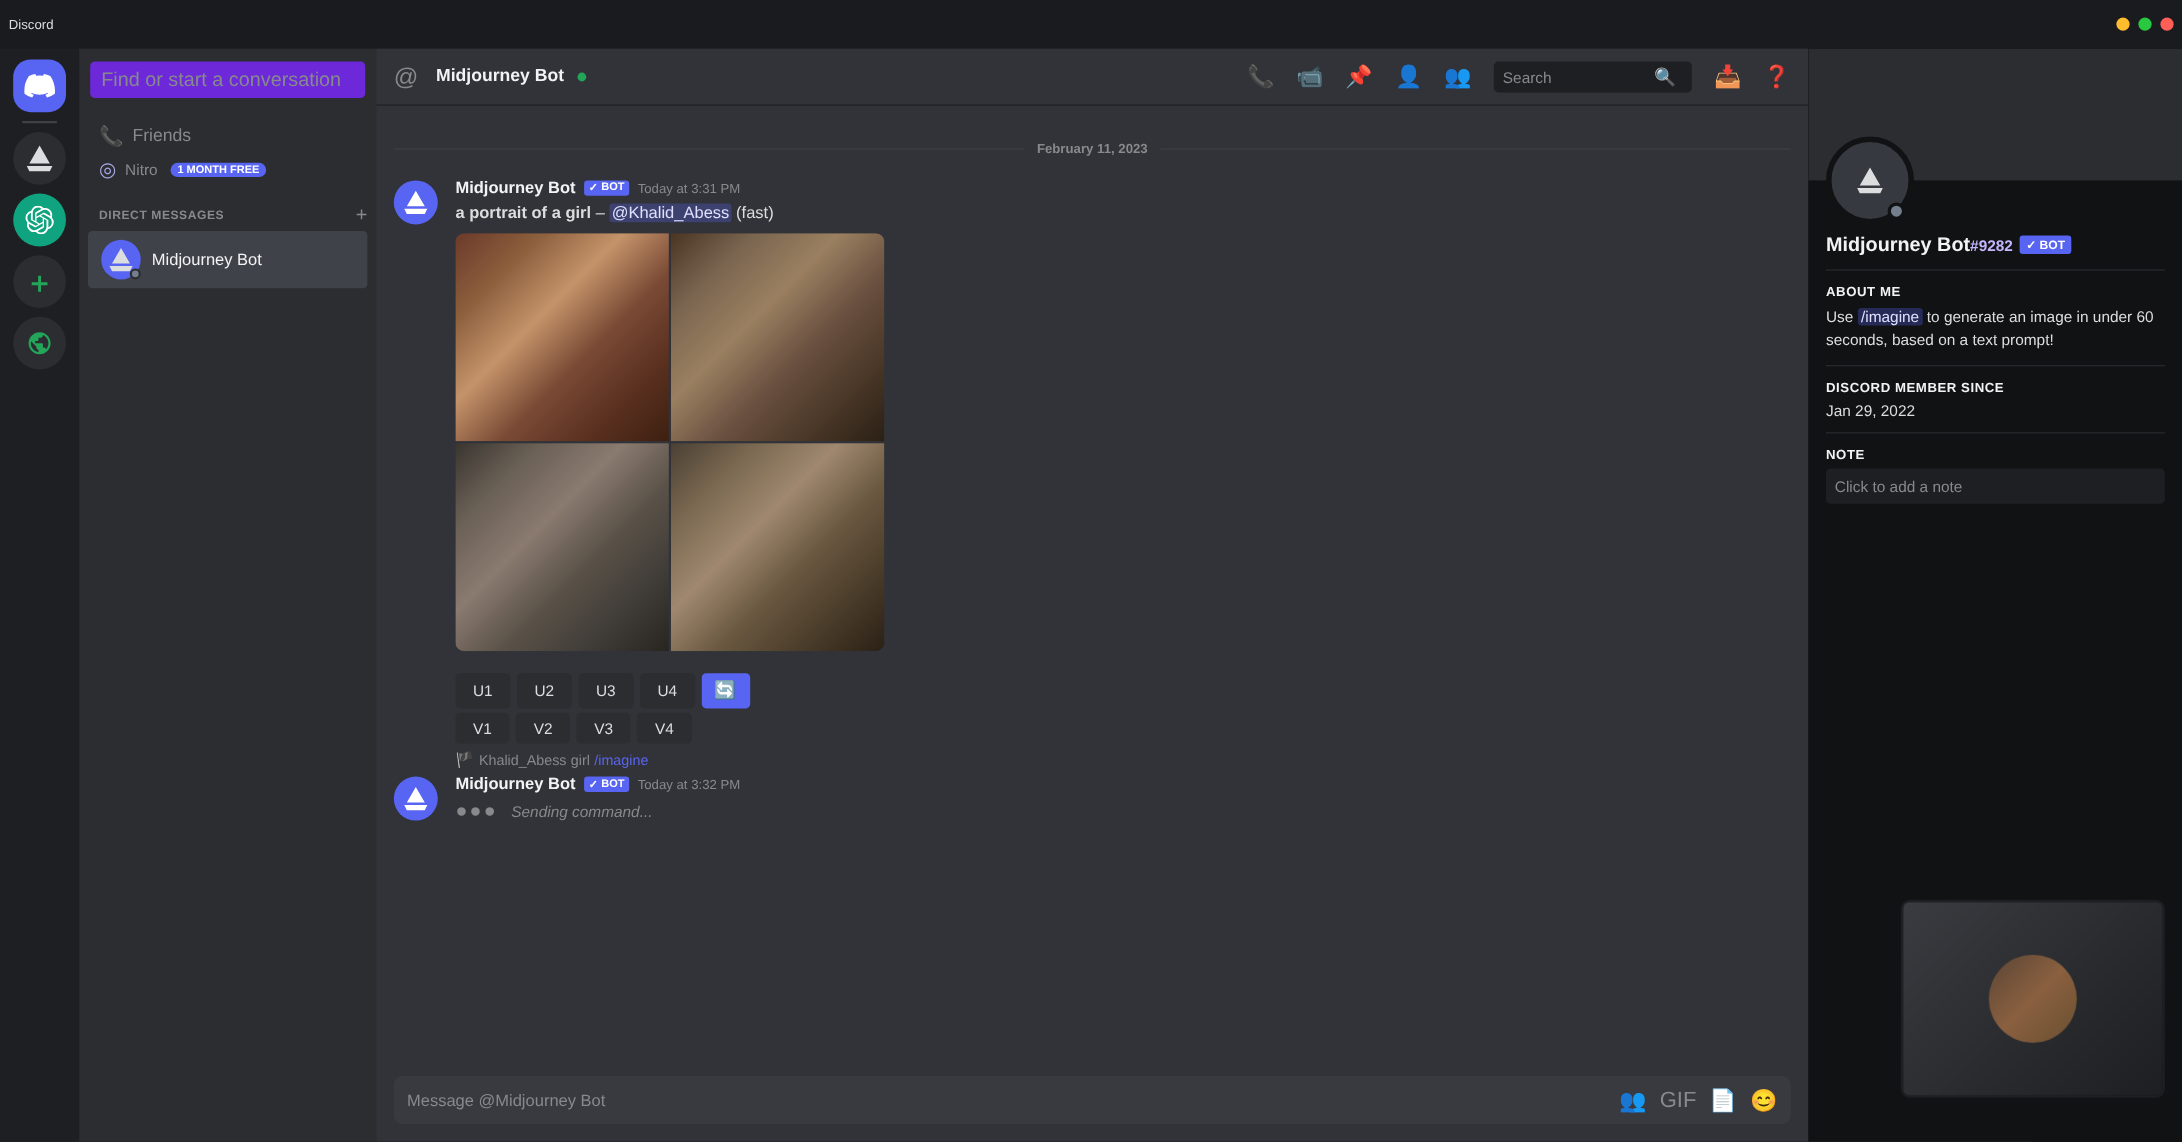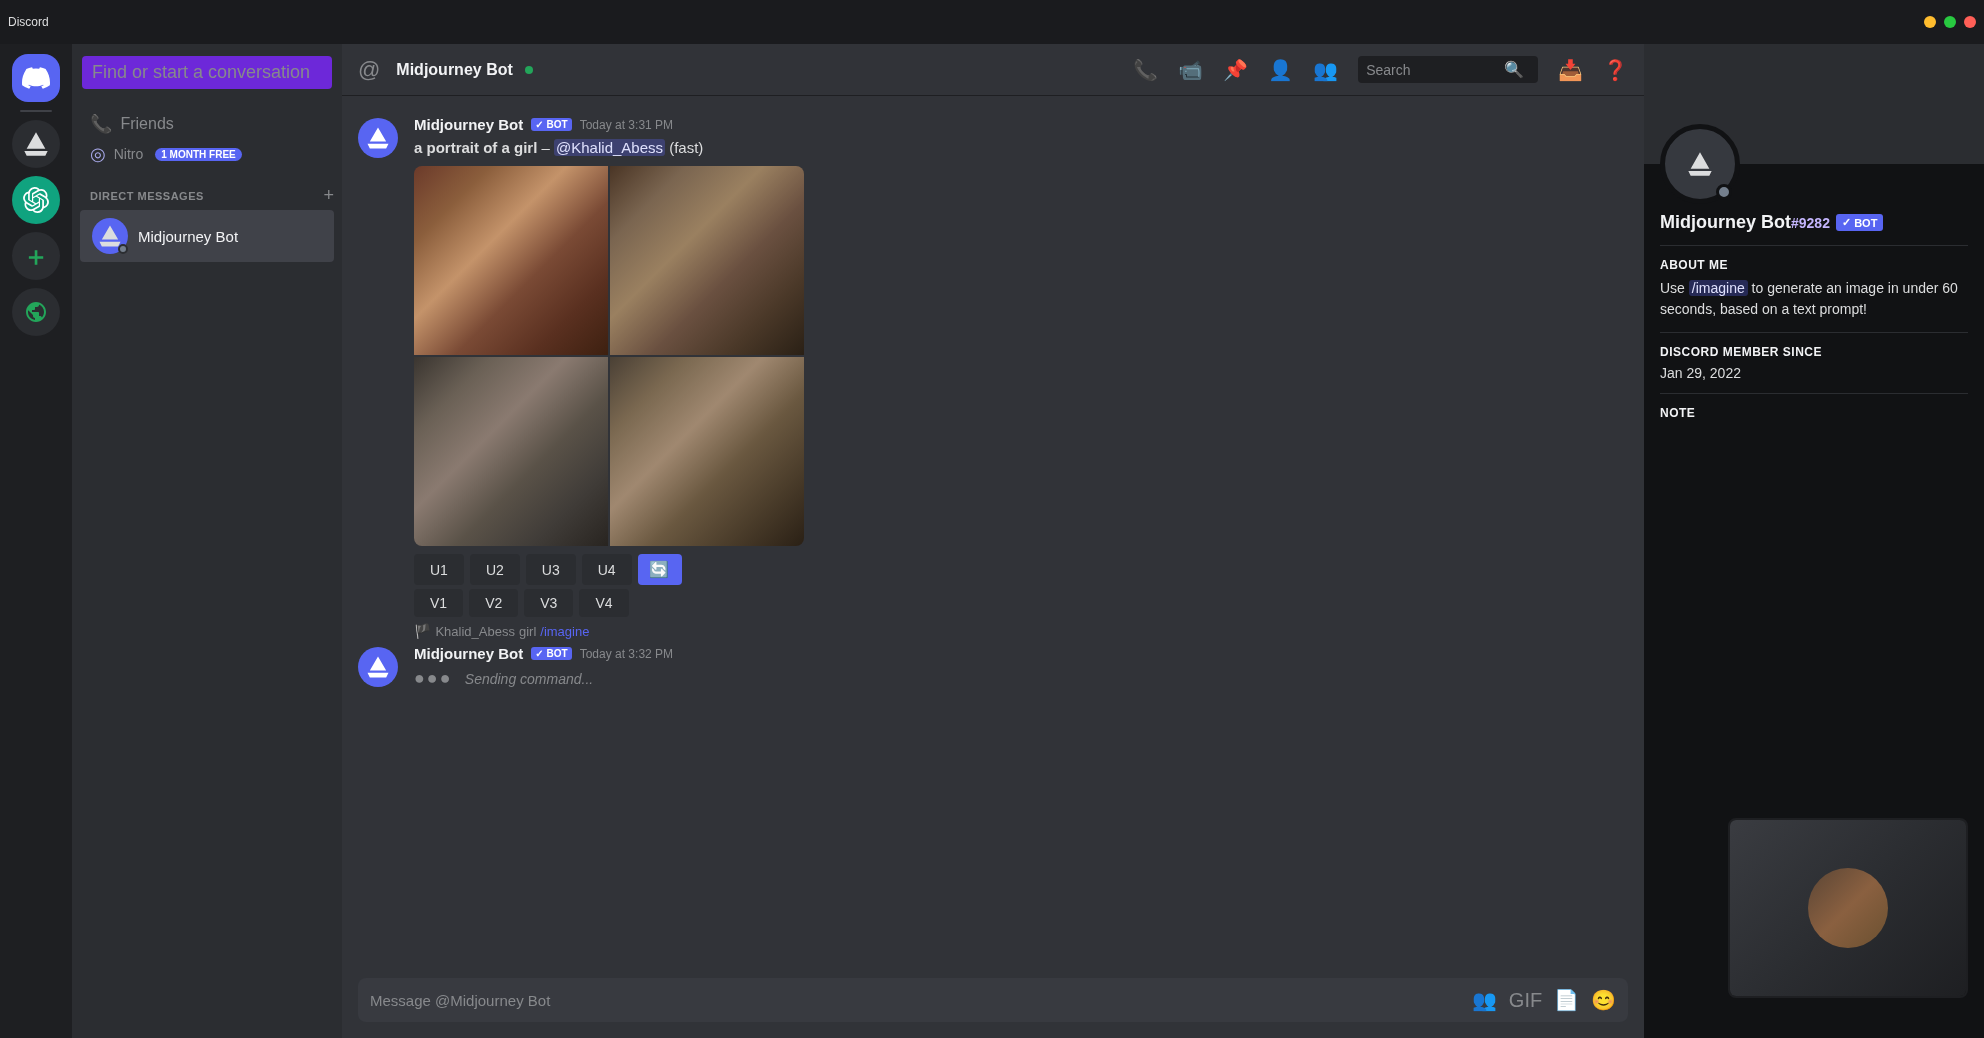--- a/index.html
+++ b/index.html
@@ -402,21 +402,21 @@
       background: linear-gradient(135deg, #3a3530 0%, #6a6055 20%, #8a7a70 40%, #5a5248 60%, #403c38 80%, #282420 100%);
     }
     .portrait-4 {
       background: linear-gradient(135deg, #4a4035 0%, #7a6850 20%, #a08870 40%, #6a5840 60%, #4a3c2a 80%, #2a2015 100%);
     }
 
     
     .action-buttons {
       display: flex;
       gap: 6px;
-      margin-top: 8px;
+      margin-top: 20px;
       flex-wrap: wrap;
     }
     .action-btn {
       background: #2b2d31;
       color: #dcddde;
       border: none;
       border-radius: 4px;
       padding: 6px 16px;
       font-size: 14px;
       cursor: pointer;
@@ -701,20 +701,25 @@
           <input type="text" placeholder="Search" style="">
           <span style="color:#87898c;font-size:16px;">🔍</span>
         </div>
         <span class="header-action-icon">📥</span>
         <span class="header-action-icon">❓</span>
       </div>
     </div>
 
     <div class="messages-container">
 
+      <div class="date-divider">
+        <div class="date-line"></div>
+        <span class="date-text">February 11, 2023</span>
+        <div class="date-line"></div>
+      </div>
 
       <div class="message">
         <div class="msg-avatar sailboat-icon">
           <svg viewBox="0 0 24 24" width="28" height="28" fill="white">
             <path d="M12 3 L12 15 L5 15 Z M12 3 L12 15 L19 15 Z M3 17 L21 17 L19 21 L5 21 Z"></path>
           </svg>
         </div>
         <div class="msg-content">
           <div class="msg-header">
             <span class="msg-author">Midjourney Bot</span>
@@ -832,20 +837,21 @@
       </div>
 
       <div class="profile-divider"></div>
 
       <div class="profile-section-title">DISCORD MEMBER SINCE</div>
       <div class="profile-section-date">Jan 29, 2022</div>
 
       <div class="profile-divider"></div>
 
       <div class="profile-section-title">NOTE</div>
+      <div class="note-box">Click to add a note</div>
     </div>
 
     <div class="video-thumbnail">
       <div class="video-placeholder">
         <div class="video-person"></div>
       </div>
     </div>
   </div>
 
 </div>

